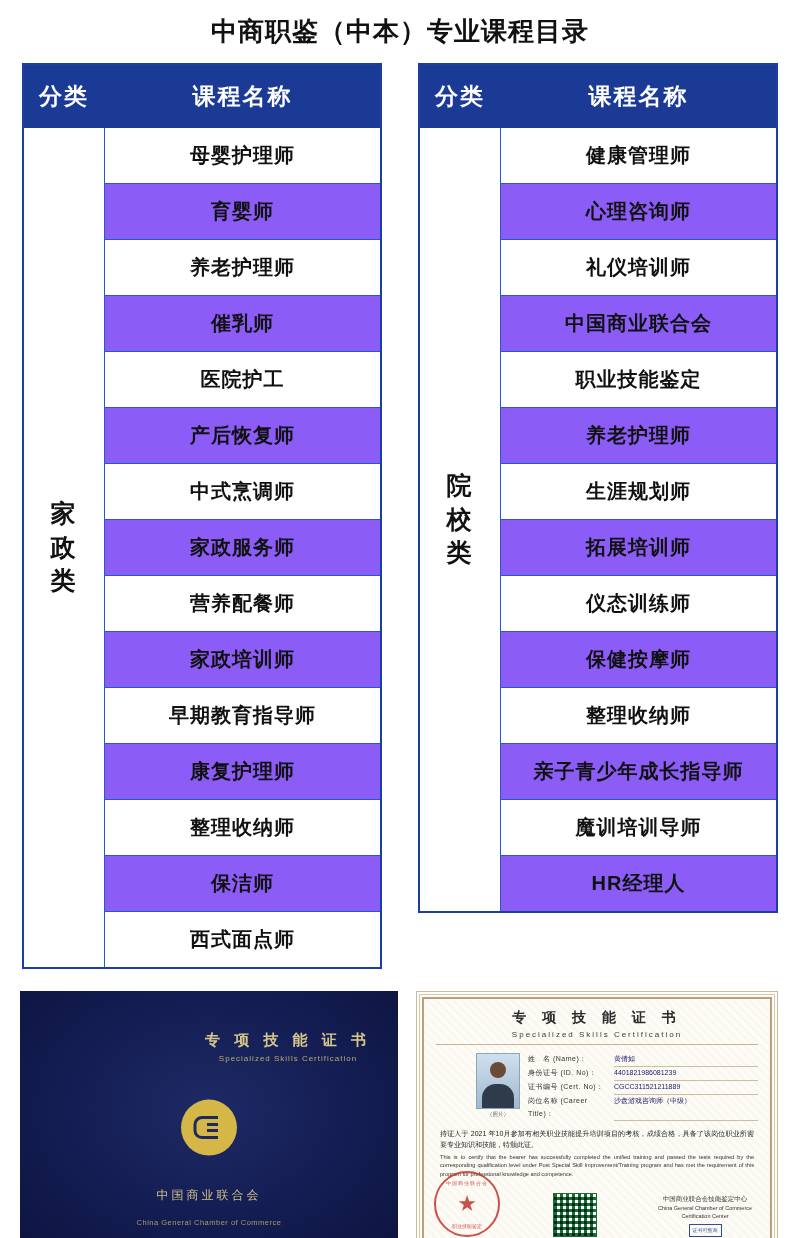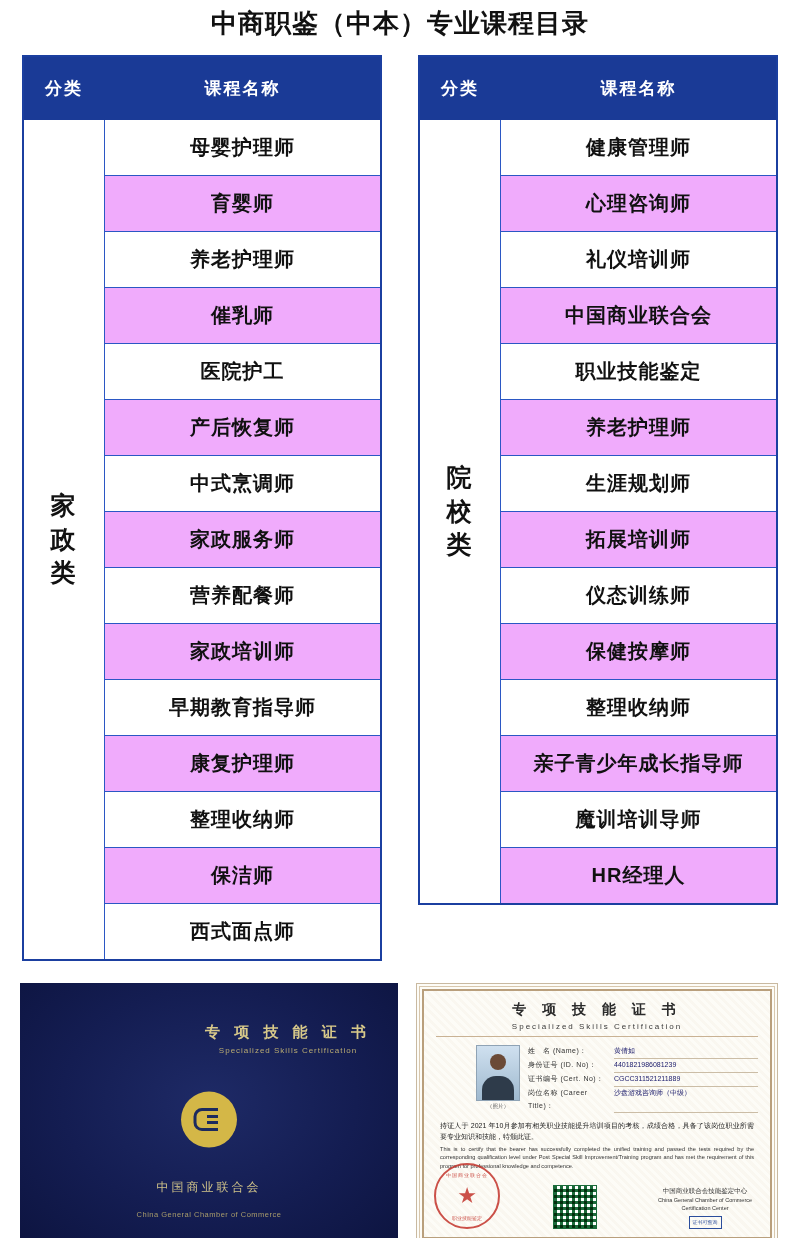--- a/index.html
+++ b/index.html
@@ -14,21 +14,21 @@
     color: #111111;
     position: relative;
     overflow: hidden;
   }
   .page-title {
     text-align: center;
     font-size: 26px;
     font-weight: bold;
     letter-spacing: 1px;
     color: #111111;
-    padding-top: 6px;
+    padding-top: 14px;
     padding-bottom: 14px;
   }
   .tables-wrap {
     display: flex;
     justify-content: space-between;
     padding: 0 22px;
     box-sizing: border-box;
     align-items: flex-start;
   }
   .course-table {
@@ -40,21 +40,21 @@
   .course-table.right { width: 360px; }
   .course-table th, .course-table td {
     border: 1px solid #2b57c4;
     text-align: center;
     vertical-align: middle;
     font-weight: bold;
   }
   .course-table thead th {
     background: #1a3a96;
     color: #ffffff;
-    font-size: 17px;
+    font-size: 23px;
     font-weight: bold;
     height: 60px;
     border: 1px solid #1a3a96;
     letter-spacing: 2px;
   }
   .col-cat { width: 78px; }
   .col-name { width: auto; }
   .cat-cell {
     font-size: 25px;
     font-weight: normal;
@@ -65,21 +65,21 @@
     border-right: 1px solid #2b57c4;
   }
   .cat-cell span { display: block; }
   .course-cell {
     font-size: 20px;
     height: 53px;
     color: #111111;
     letter-spacing: 1px;
   }
   .row-even .course-cell { background: #ffffff; }
-  .row-odd .course-cell { background: #f0abfc; }
+  .row-odd .course-cell { background: #8b5cf6; }
 
   
   .certs {
     display: flex;
     padding: 22px 20px 0 20px;
     box-sizing: border-box;
     gap: 18px;
     align-items: flex-start;
   }
   .cert-cover {

